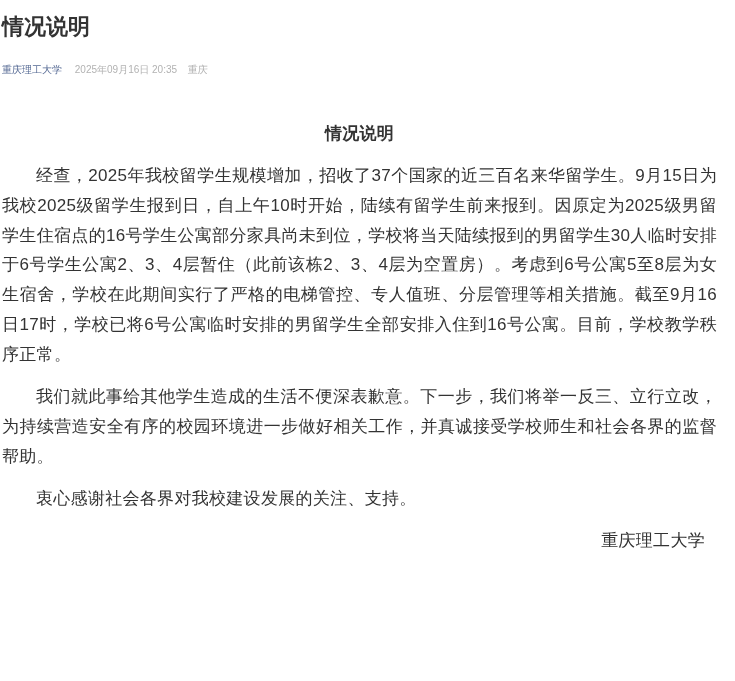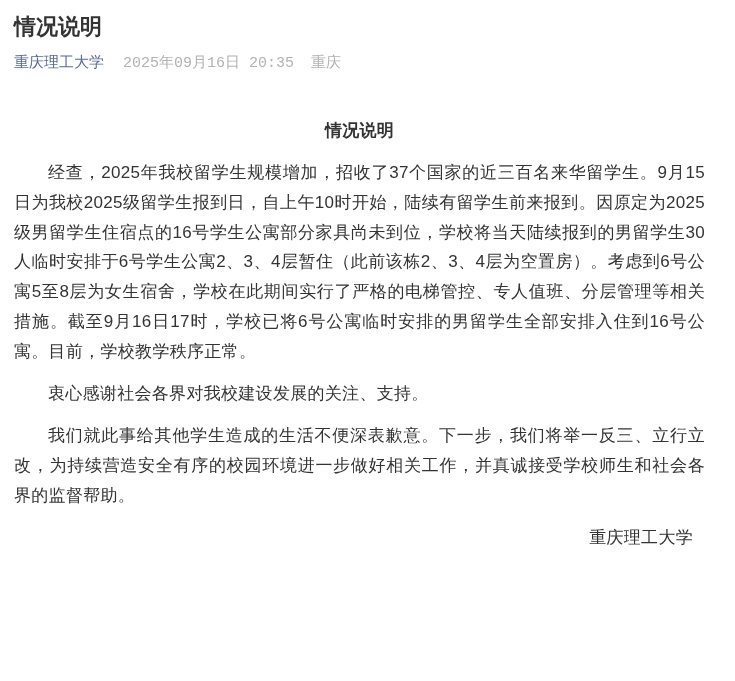--- a/index.html
+++ b/index.html
@@ -6,37 +6,36 @@
     margin: 0;
     padding: 0;
     background: #ffffff;
     font-family: "Liberation Sans", "DejaVu Sans", sans-serif;
   }
   .page {
     width: 719px;
     min-height: 681px;
     box-sizing: border-box;
     background: #ffffff;
-    padding: 0 14px;
+    padding: 0 2px;
     overflow: hidden;
   }
   .page-title {
     margin: 0;
     padding-top: 12px;
     font-size: 22px;
     line-height: 1.4;
     font-weight: 700;
     color: #333333;
   }
   .byline {
-    margin-top: 10px;
-    font-size: 15px;
+    margin-top: 20px;
+    font-size: 10px;
     line-height: 1.4;
     white-space: nowrap;
-    font-family: Liberation Mono, monospace;
   }
   .account {
     color: #576b95;
     text-decoration: none;
     margin-right: 10px;
     cursor: pointer;
   }
   .meta {
     color: #b2b2b2;
     margin-right: 8px;
@@ -76,21 +75,21 @@
     <span class="meta">2025年09月16日 20:35</span>
     <span class="meta">重庆</span>
   </div>
 
   <div class="article">
     <p class="heading">情况说明</p>
 
 
     <p>经查，2025年我校留学生规模增加，招收了37个国家的近三百名来华留学生。9月15日为我校2025级留学生报到日，自上午10时开始，陆续有留学生前来报到。因原定为2025级男留学生住宿点的16号学生公寓部分家具尚未到位，学校将当天陆续报到的男留学生30人临时安排于6号学生公寓2、3、4层暂住（此前该栋2、3、4层为空置房）。考虑到6号公寓5至8层为女生宿舍，学校在此期间实行了严格的电梯管控、专人值班、分层管理等相关措施。截至9月16日17时，学校已将6号公寓临时安排的男留学生全部安排入住到16号公寓。目前，学校教学秩序正常。</p>
 
+    <p>我们就此事给其他学生造成的生活不便深表歉意。下一步，我们将举一反三、立行立改，为持续营造安全有序的校园环境进一步做好相关工作，并真诚接受学校师生和社会各界的监督帮助。</p>
+
     <p>衷心感谢社会各界对我校建设发展的关注、支持。</p>
-
-    <p>我们就此事给其他学生造成的生活不便深表歉意。下一步，我们将举一反三、立行立改，为持续营造安全有序的校园环境进一步做好相关工作，并真诚接受学校师生和社会各界的监督帮助。</p>
 
     <p class="sig">重庆理工大学</p>
 
   </div>
 
 </div>
 
 </body></html>

